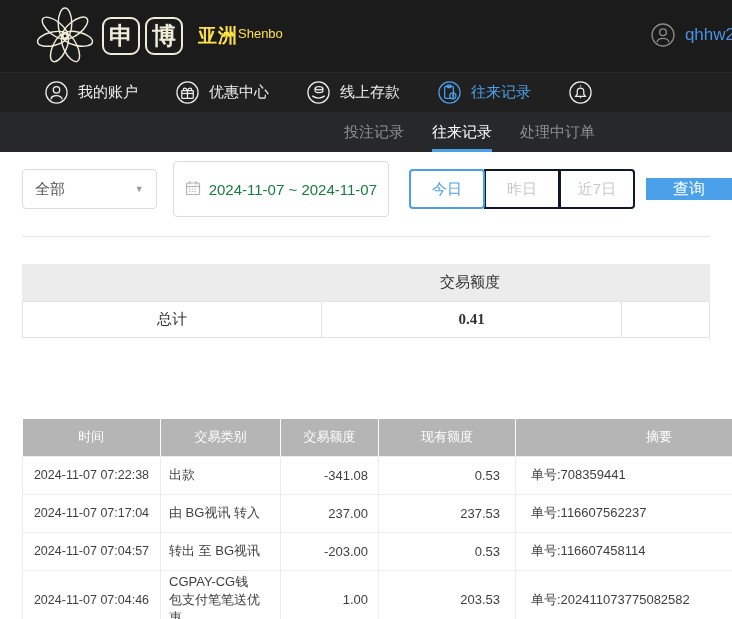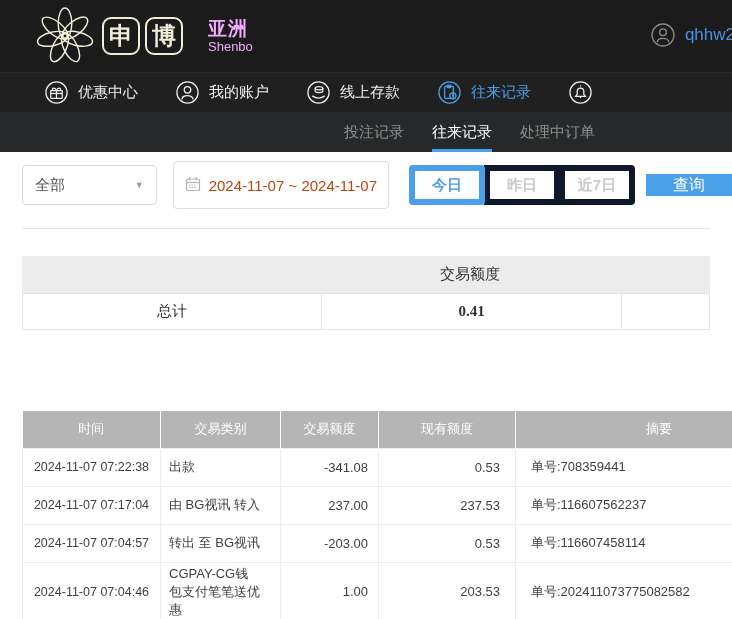--- a/index.html
+++ b/index.html
@@ -6,21 +6,21 @@
   body { font-family:"Liberation Sans","DejaVu Sans",sans-serif; background:#fff; }
   .viewport { position:relative; width:732px; height:619px; overflow:hidden; background:#fff; }
 
   
   .topbar { position:relative; height:72px; background:#1b1b1b; display:flex; align-items:center; }
   .logo { display:flex; align-items:center; margin-left:36px; cursor:pointer; }
   .flower { display:flex; margin-right:8px; }
   .brand-box { width:38px; height:38px; border:2px solid #efecd8; border-radius:9px; color:#efecd8;
                font-size:24px; font-weight:bold; display:flex; align-items:center; justify-content:center;
                margin-right:5px; }
-  .brand-text { display:flex; flex-direction:column; justify-content:center; color:#f0abfc; margin-left:20px; }
+  .brand-text { display:flex; flex-direction:row; justify-content:center; color:#fde047; margin-left:10px; }
   .brand-region { font-size:19px; font-weight:bold; line-height:20px; letter-spacing:1px; }
   .brand-sub { font-size:13px; line-height:15px; }
   .user { position:absolute; right:-3px; top:22px; display:flex; align-items:center; gap:9px; cursor:pointer; }
   .user-ico { color:#8a8a8a; display:flex; }
   .uname { color:#4a90e2; font-size:17px; white-space:nowrap; }
 
   
   .mainnav { display:flex; align-items:center; height:40px; background:#202020; padding-left:44px; gap:37px;
              border-top:1px solid #2a2a2a; }
   .nav-item { display:flex; align-items:center; gap:9px; color:#ededed; font-size:15px; cursor:pointer; white-space:nowrap; }
@@ -32,26 +32,26 @@
   .tab { position:relative; display:flex; align-items:center; color:#8f8f8f; font-size:15px; cursor:pointer; white-space:nowrap; }
   .tab.active { color:#ffffff; }
   .tab.active::after { content:""; position:absolute; left:0; right:0; bottom:0; height:3px; background:#4a9fe8; }
 
   
   .filters { display:flex; align-items:center; margin:9px 0 0 22px; }
   .sel { width:153px; height:40px; border:1px solid #dcdcdc; border-radius:4px; display:flex;
          align-items:center; justify-content:space-between; padding:0 12px; color:#555; font-size:15px;
          margin-right:16px; cursor:pointer; background:#fff; }
   .caret { font-size:9px; color:#9a9a9a; }
-  .date { width:230px; height:48px; border:1px solid #dcdcdc; border-radius:4px; display:flex;
-          align-items:center; gap:8px; padding:0 11px; color:#c2410c; font-size:15px; margin-right:20px;
+  .date { width:230px; height:56px; border:1px solid #dcdcdc; border-radius:4px; display:flex;
+          align-items:center; gap:8px; padding:0 11px; color:#15803d; font-size:15px; margin-right:20px;
           cursor:pointer; background:#fff; white-space:nowrap; }
   .qgroup { display:flex; margin-right:11px; }
-  .qbtn { width:76px; height:40px; background:#fff; border:6px solid #0f172a; color:#c9c9c9; font-size:15px;
-          display:flex; align-items:center; justify-content:center; cursor:pointer;font-weight:bold; }
+  .qbtn { width:76px; height:40px; background:#fff; border:2px solid #0f172a; color:#c9c9c9; font-size:15px;
+          display:flex; align-items:center; justify-content:center; cursor:pointer; }
   .qbtn + .qbtn { margin-left:-1px; }
   .qbtn.first { border-radius:4px 0 0 4px; }
   .qbtn.last { border-radius:0 4px 4px 0; }
   .qbtn.active { position:relative; z-index:2; border-color:#4a9fe8; color:#4a9fe8; border-radius:4px; }
   .query { width:86px; height:22px; background:#4aa0e9; border:none; border-radius:0; color:#fff;
            font-size:16px; cursor:pointer; flex:none; }
 
   .divider { border-top:1px solid #e6e6e6; margin:19px 22px 0 22px; }
 
   
@@ -112,38 +112,38 @@
       </span>
       <span class="uname">qhhw2</span>
     </div>
   </header>
 
   <nav class="mainnav">
     <a class="nav-item">
       <span class="nav-ico">
         <svg width="25" height="25" viewBox="-13 -13 26 26" fill="none" stroke="currentColor" stroke-width="1.3">
           <circle r="11"></circle>
+            <circle cy="-2.8" r="3.4"></circle>
+            <path d="M-5.8,7.2 C-5.8,2 5.8,2 5.8,7.2"></path>
+        </svg>
+      </span>
+      <span>我的账户</span>
+    </a>
+    <a class="nav-item">
+      <span class="nav-ico">
+        <svg width="25" height="25" viewBox="-13 -13 26 26" fill="none" stroke="currentColor" stroke-width="1.3">
+          <circle r="11"></circle>
             <rect x="-6" y="-2" width="12" height="8" rx="0.5"></rect>
           <line x1="0" y1="-2" x2="0" y2="6"></line>
             <line x1="-6" y1="1" x2="6" y2="1"></line>
           <path d="M0,-2 c-1,-3.4 -5.2,-3.4 -4,-0.4"></path>
             <path d="M0,-2 c1,-3.4 5.2,-3.4 4,-0.4"></path>
         </svg>
       </span>
       <span>优惠中心</span>
-    </a>
-    <a class="nav-item">
-      <span class="nav-ico">
-        <svg width="25" height="25" viewBox="-13 -13 26 26" fill="none" stroke="currentColor" stroke-width="1.3">
-          <circle r="11"></circle>
-            <circle cy="-2.8" r="3.4"></circle>
-            <path d="M-5.8,7.2 C-5.8,2 5.8,2 5.8,7.2"></path>
-        </svg>
-      </span>
-      <span>我的账户</span>
     </a>
     <a class="nav-item">
       <span class="nav-ico">
         <svg width="25" height="25" viewBox="-13 -13 26 26" fill="none" stroke="currentColor" stroke-width="1.3">
           <circle r="11"></circle>
             <ellipse cx="0.5" cy="-4.5" rx="4" ry="1.7"></ellipse>
           <path d="M-3.5,-4.5 v3 c0,0.9 1.8,1.7 4,1.7 s4,-0.8 4,-1.7 v-3"></path>
           <path d="M-6.5,3.5 q6.5,4.5 13,0"></path>
         </svg>
       </span>

